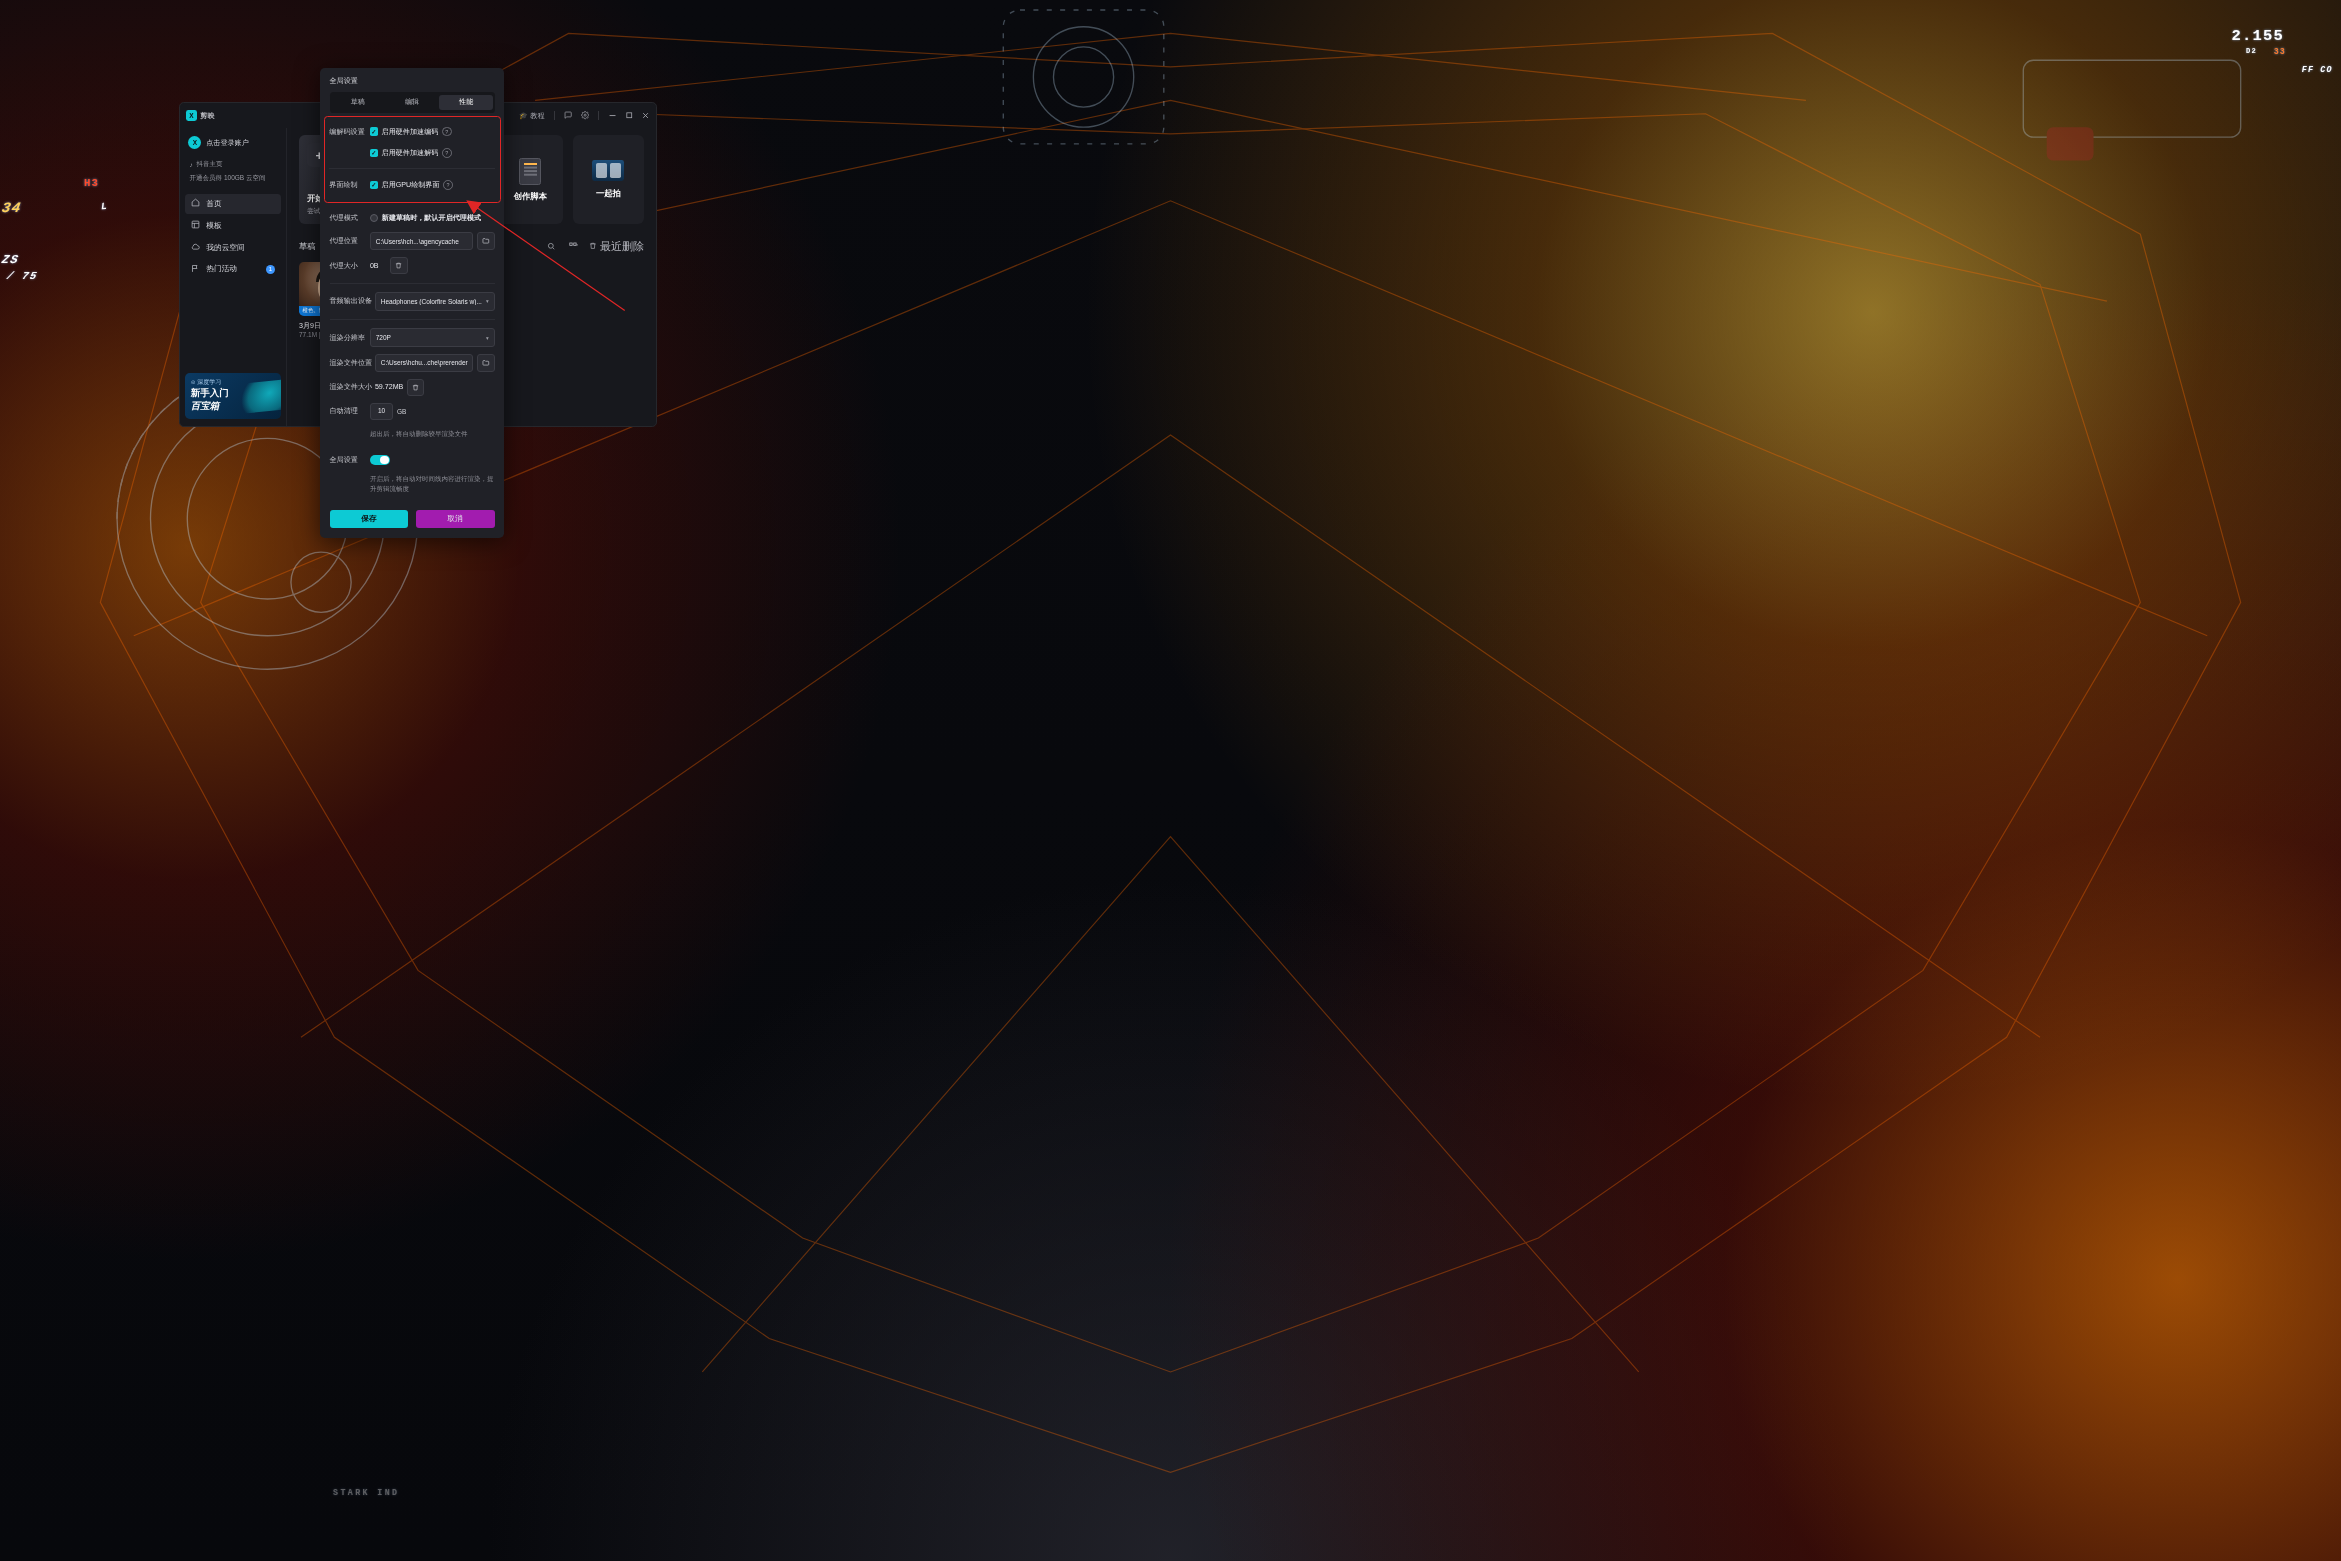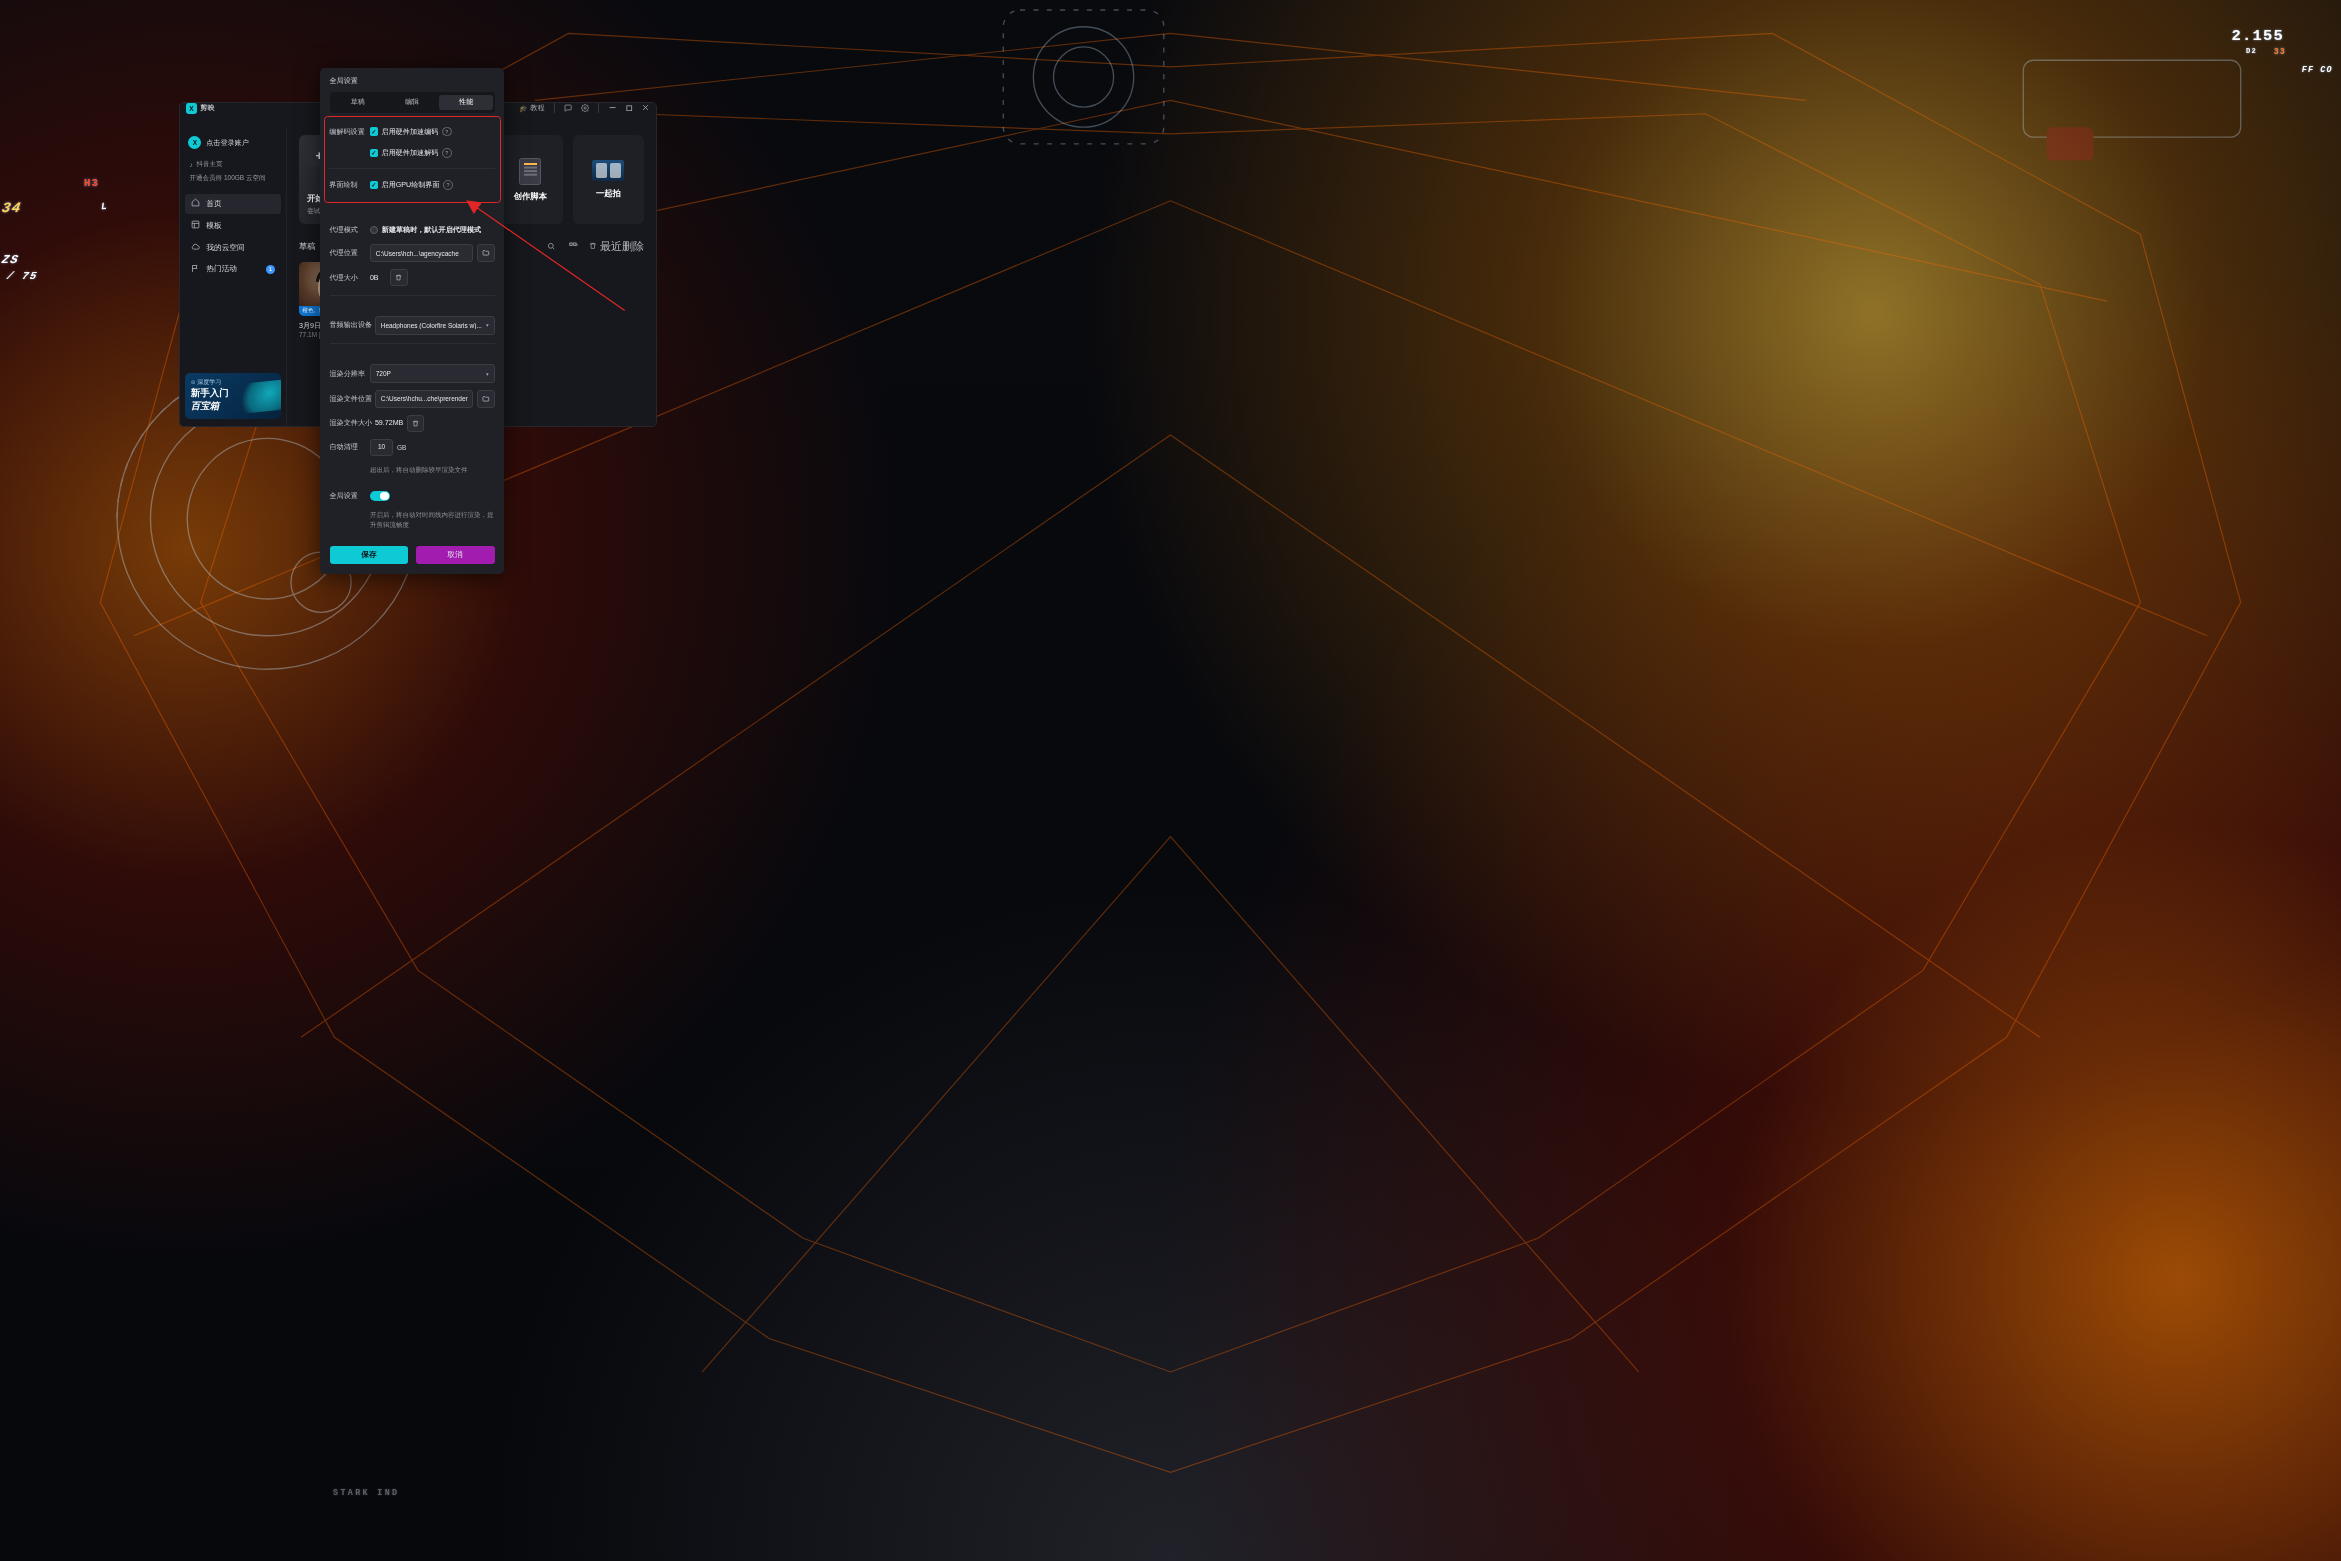--- a/index.html
+++ b/index.html
@@ -43,21 +43,21 @@
     background:#17181d;
     border:0.6px solid #26272c;
     border-radius:4.8px;
     display:flex;
     flex-direction:column;
     overflow:hidden;
   }
   .titlebar {
     height:25px;
     display:flex;
-    align-items:flex-start;
+    align-items:center;
     padding:0 6px;
     gap:5px;
     color:#bcbcc2;
     font-size:7.1px;
   }
   .titlebar .brand { display:flex; align-items:center; gap:3.6px; font-weight:700; }
   .titlebar .brand-mark {
     width:10.7px; height:10.7px; border-radius:2.4px;
     background:#0dcad4;
     display:flex; align-items:center; justify-content:center;
@@ -204,21 +204,20 @@
   .settings-tab {
     flex:1; text-align:center; font-size:7.1px; color:#b5b6bd;
     height:15.5px; line-height:15.5px; border-radius:3px; cursor:pointer;
   }
   .settings-tab.active { background:#2d2e36; color:#fff; }
 
   .settings-body {
     padding:0 9.5px 2.4px 9.5px;
     display:flex;
     flex-direction:column;
-    gap:12px;
   }
   .section { padding:8.3px 0; border-bottom:0.6px solid #2c2d34; display:flex; flex-direction:column; gap:7.1px; }
   .section:last-of-type { border-bottom:none; }
   .row { display:flex; align-items:center; gap:2.4px; min-height:14.3px; }
   .row .label { width:38px; color:#c6c7cd; font-size:7.1px; flex-shrink:0; }
   .row .field { flex:1; display:flex; align-items:center; gap:3.6px; min-width:0; }
   .checkbox {
     width:8.3px; height:8.3px; border-radius:1.8px; background:#0dcad4;
     display:inline-flex; align-items:center; justify-content:center; flex-shrink:0; cursor:pointer;
     color:#14151a; font-weight:900; font-size:6px;

